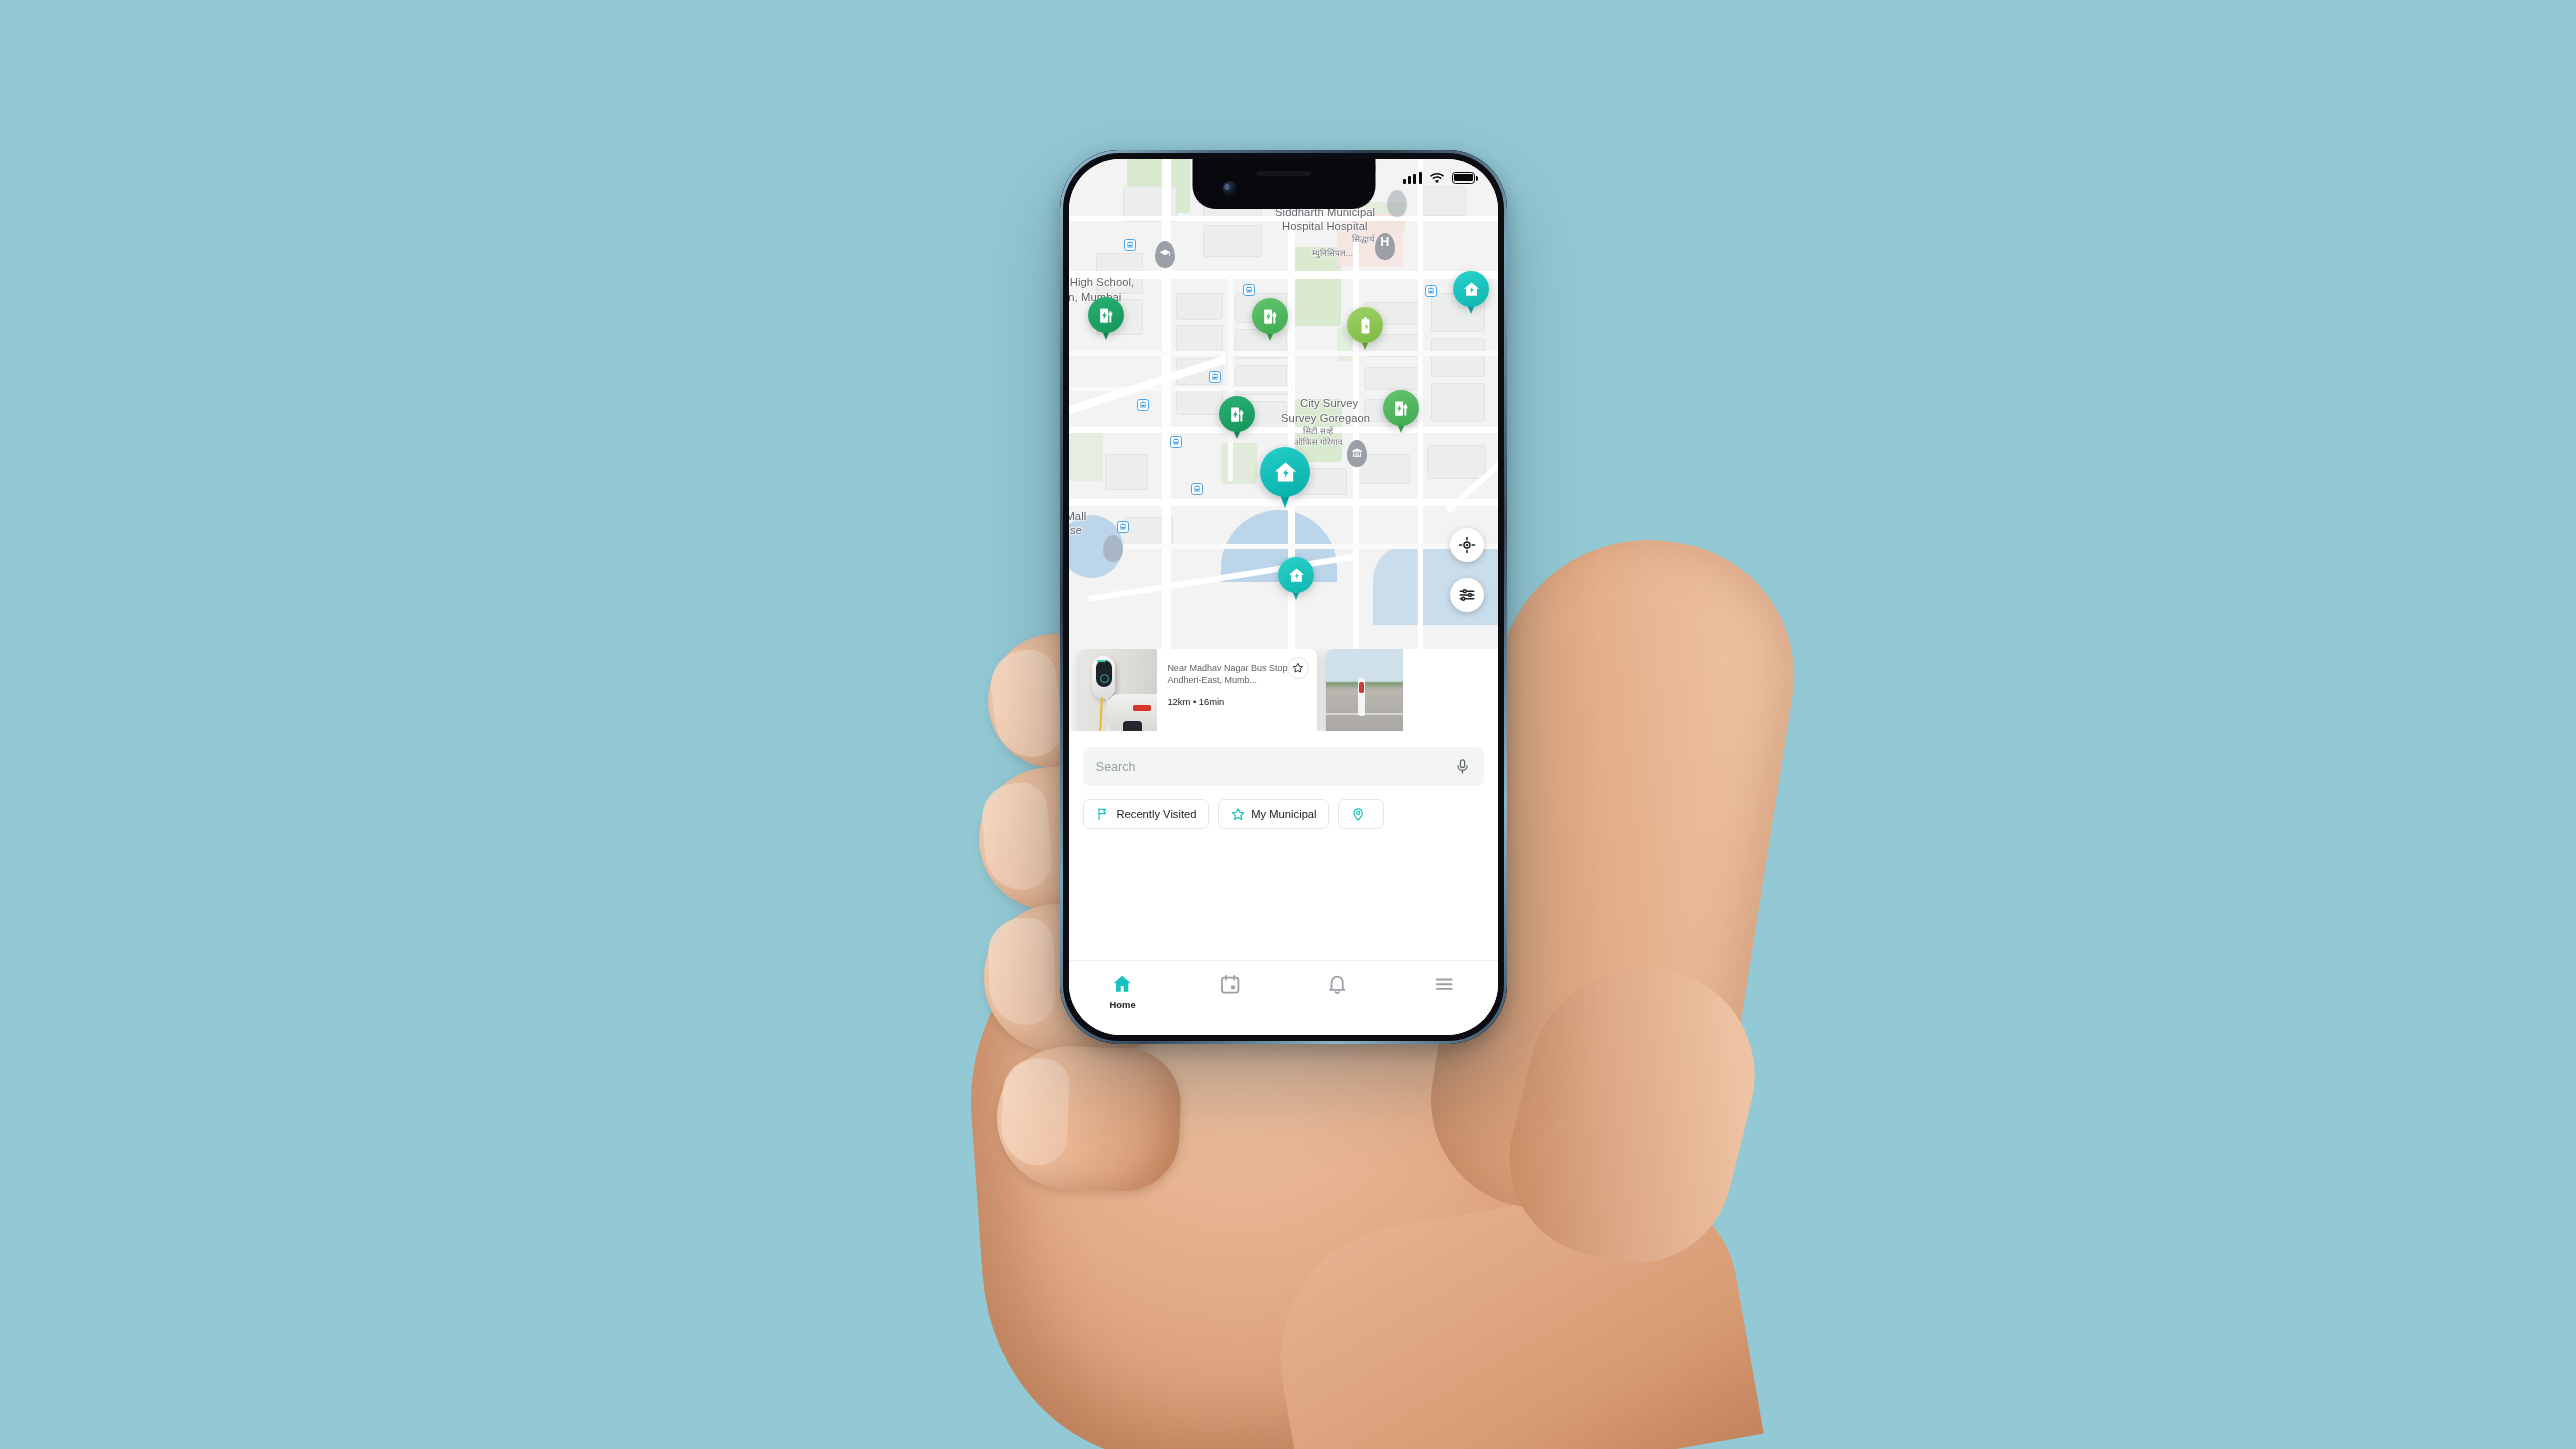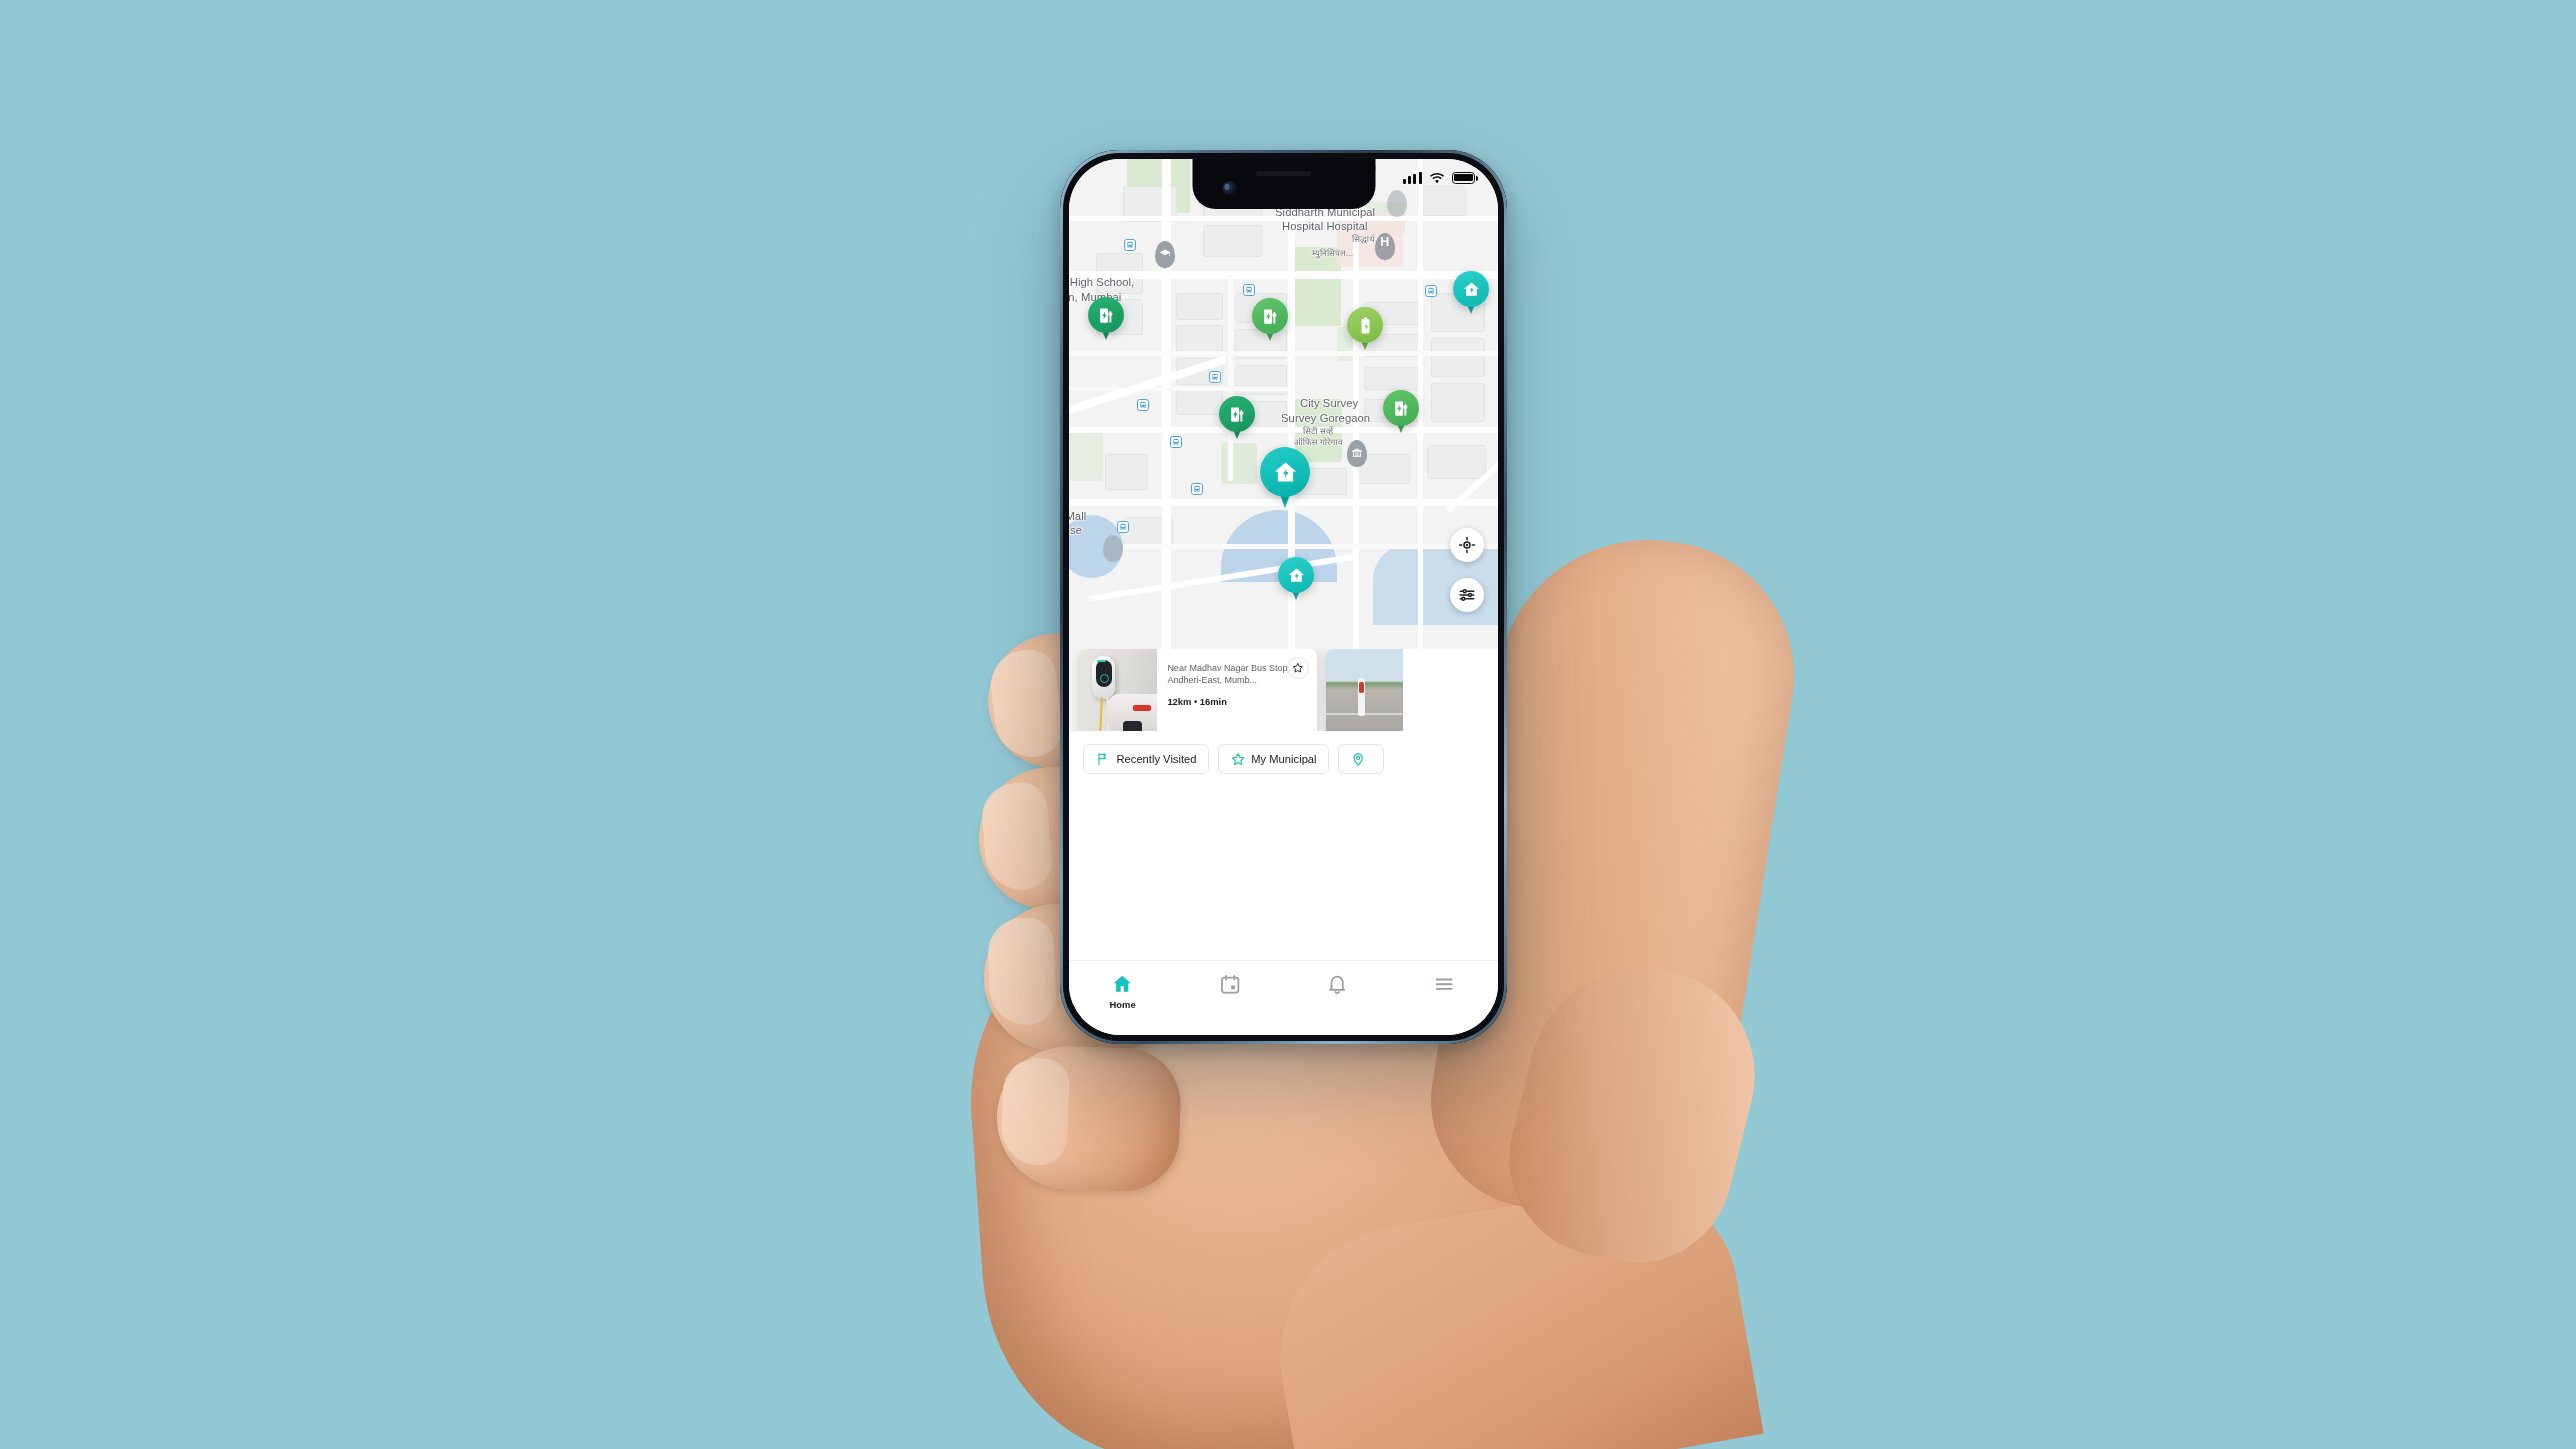--- a/index.html
+++ b/index.html
@@ -177,21 +177,21 @@
   }
   .card{
     flex:0 0 auto; width:237px; height:89px; background:#fff; border-radius:7.2px;
     display:flex; overflow:hidden; box-shadow:0 2.7px 10.7px rgba(0,0,0,.16);
     position:relative;
   }
   .card .thumb{ flex:0 0 77px; height:100%; position:relative; overflow:hidden; }
   .card .body{ flex:1; padding:12.5px 9.8px 8px 10.7px; position:relative; }
   .card .addr{ color:#5f6368; font-size:9px; line-height:1.4; width:127px;
     overflow:hidden; }
-  .card .meta{ color:#202124; font-size:9.4px; font-weight:bold; margin-top:9px; }
+  .card .meta{ color:#202124; font-size:9.4px; font-weight:normal; margin-top:9px; }
   .fav{
     position:absolute; right:8px; top:8px; width:21.5px; height:21.5px; border-radius:50%;
     border:0.9px solid #e2e3e5; background:#fff;
     display:flex; align-items:center; justify-content:center;
   }
   .fav svg{ width:11.6px; height:11.6px; }
   .card::after{
     content:""; position:absolute; left:77px; right:0; bottom:0; height:2.7px;
     background:#1fc2b6;
   }
@@ -552,20 +552,27 @@
             <div class="addr"></div>
             <div class="meta"></div>
           </div>
         </div>
 
       </div>
     </div>
 
     <div id="sheet">
 
+      <div id="searchbar">
+        <span class="ph">Search</span>
+        <svg viewBox="0 0 24 24" fill="none" stroke="#5f6368" stroke-width="1.8" stroke-linecap="round">
+          <rect x="9" y="2.5" width="6" height="11" rx="3"></rect>
+          <path d="M5.5 11a6.5 6.5 0 0013 0M12 17.5V21"></path>
+        </svg>
+      </div>
 
       <div id="chips">
         <div class="chip">
           <svg viewBox="0 0 24 24" fill="none" stroke="#16c2bd" stroke-width="2" stroke-linecap="round" stroke-linejoin="round">
             <path d="M5 3v18M5 4h11l-3 3.5L16 11H5"></path>
           </svg>
           <span>Recently Visited</span>
         </div>
         <div class="chip">
           <svg viewBox="0 0 24 24" fill="none" stroke="#16c2bd" stroke-width="2" stroke-linejoin="round">

